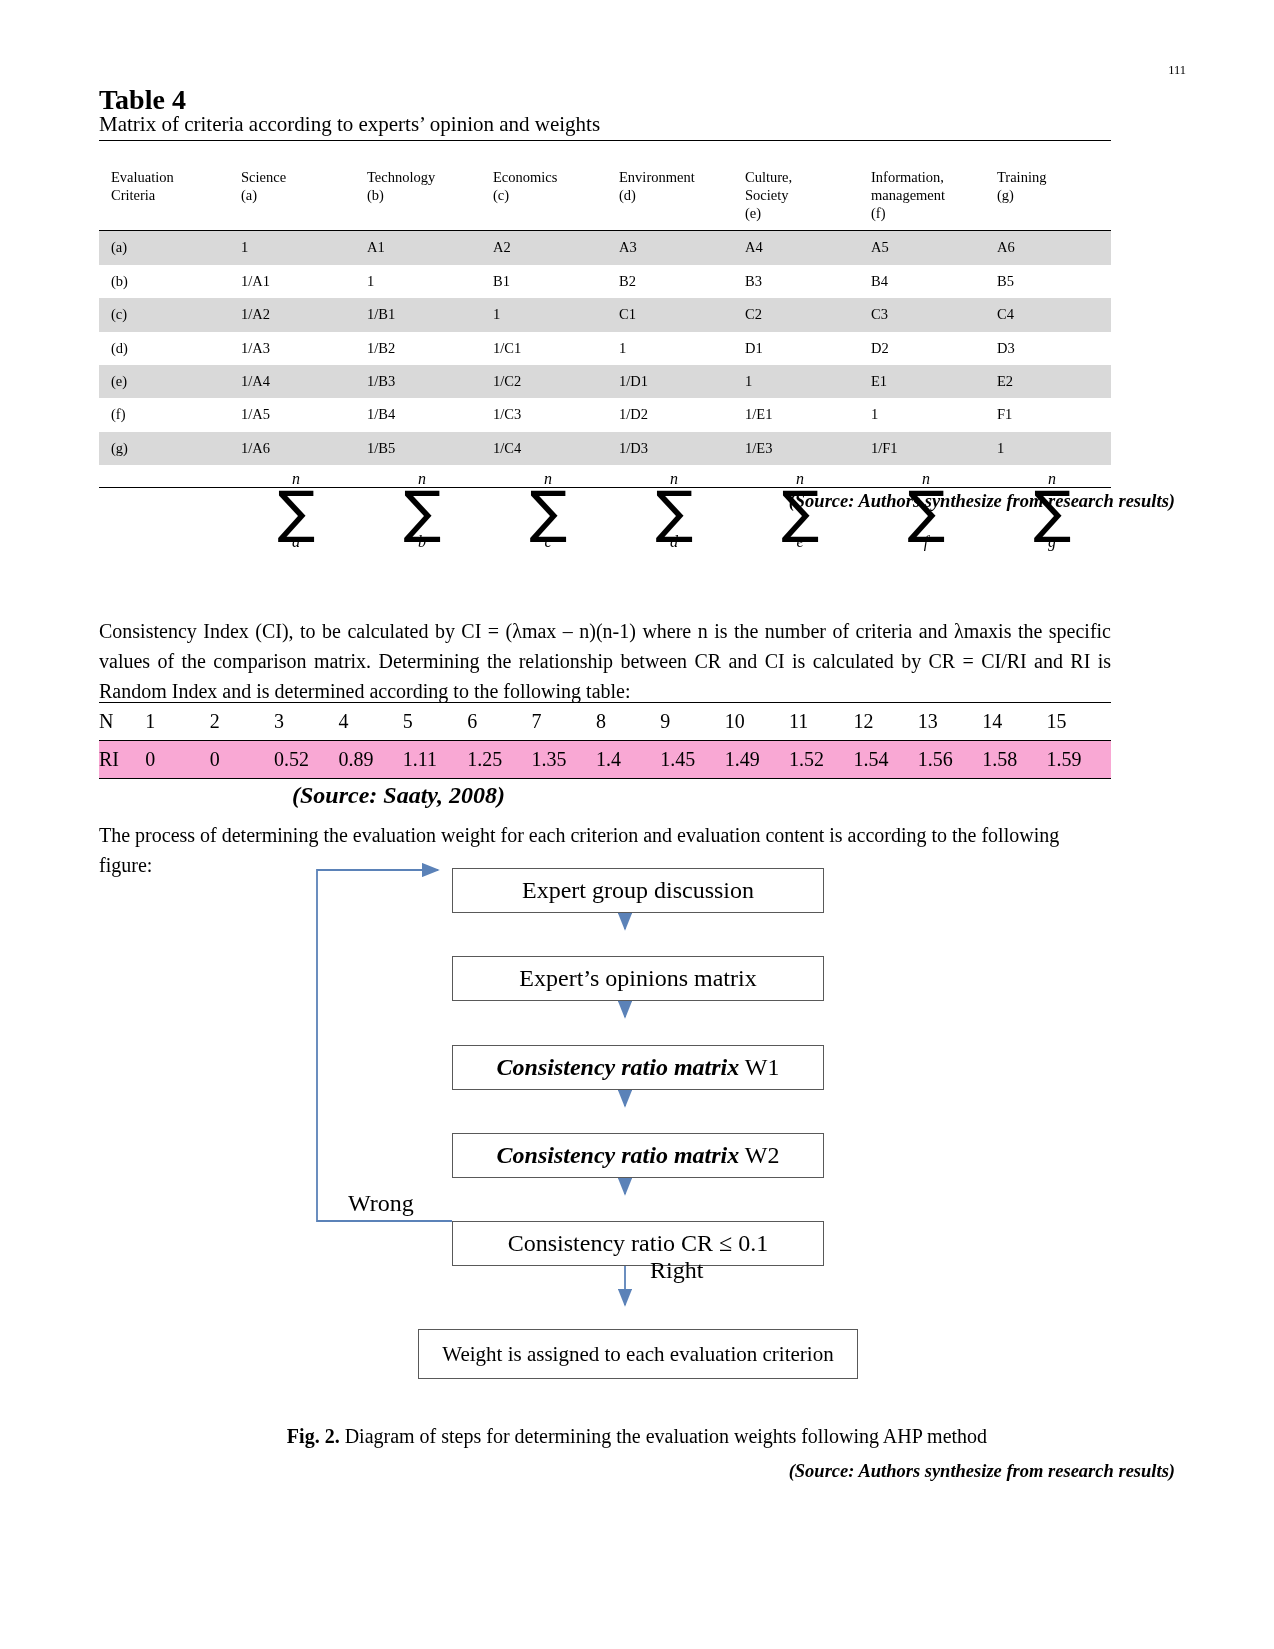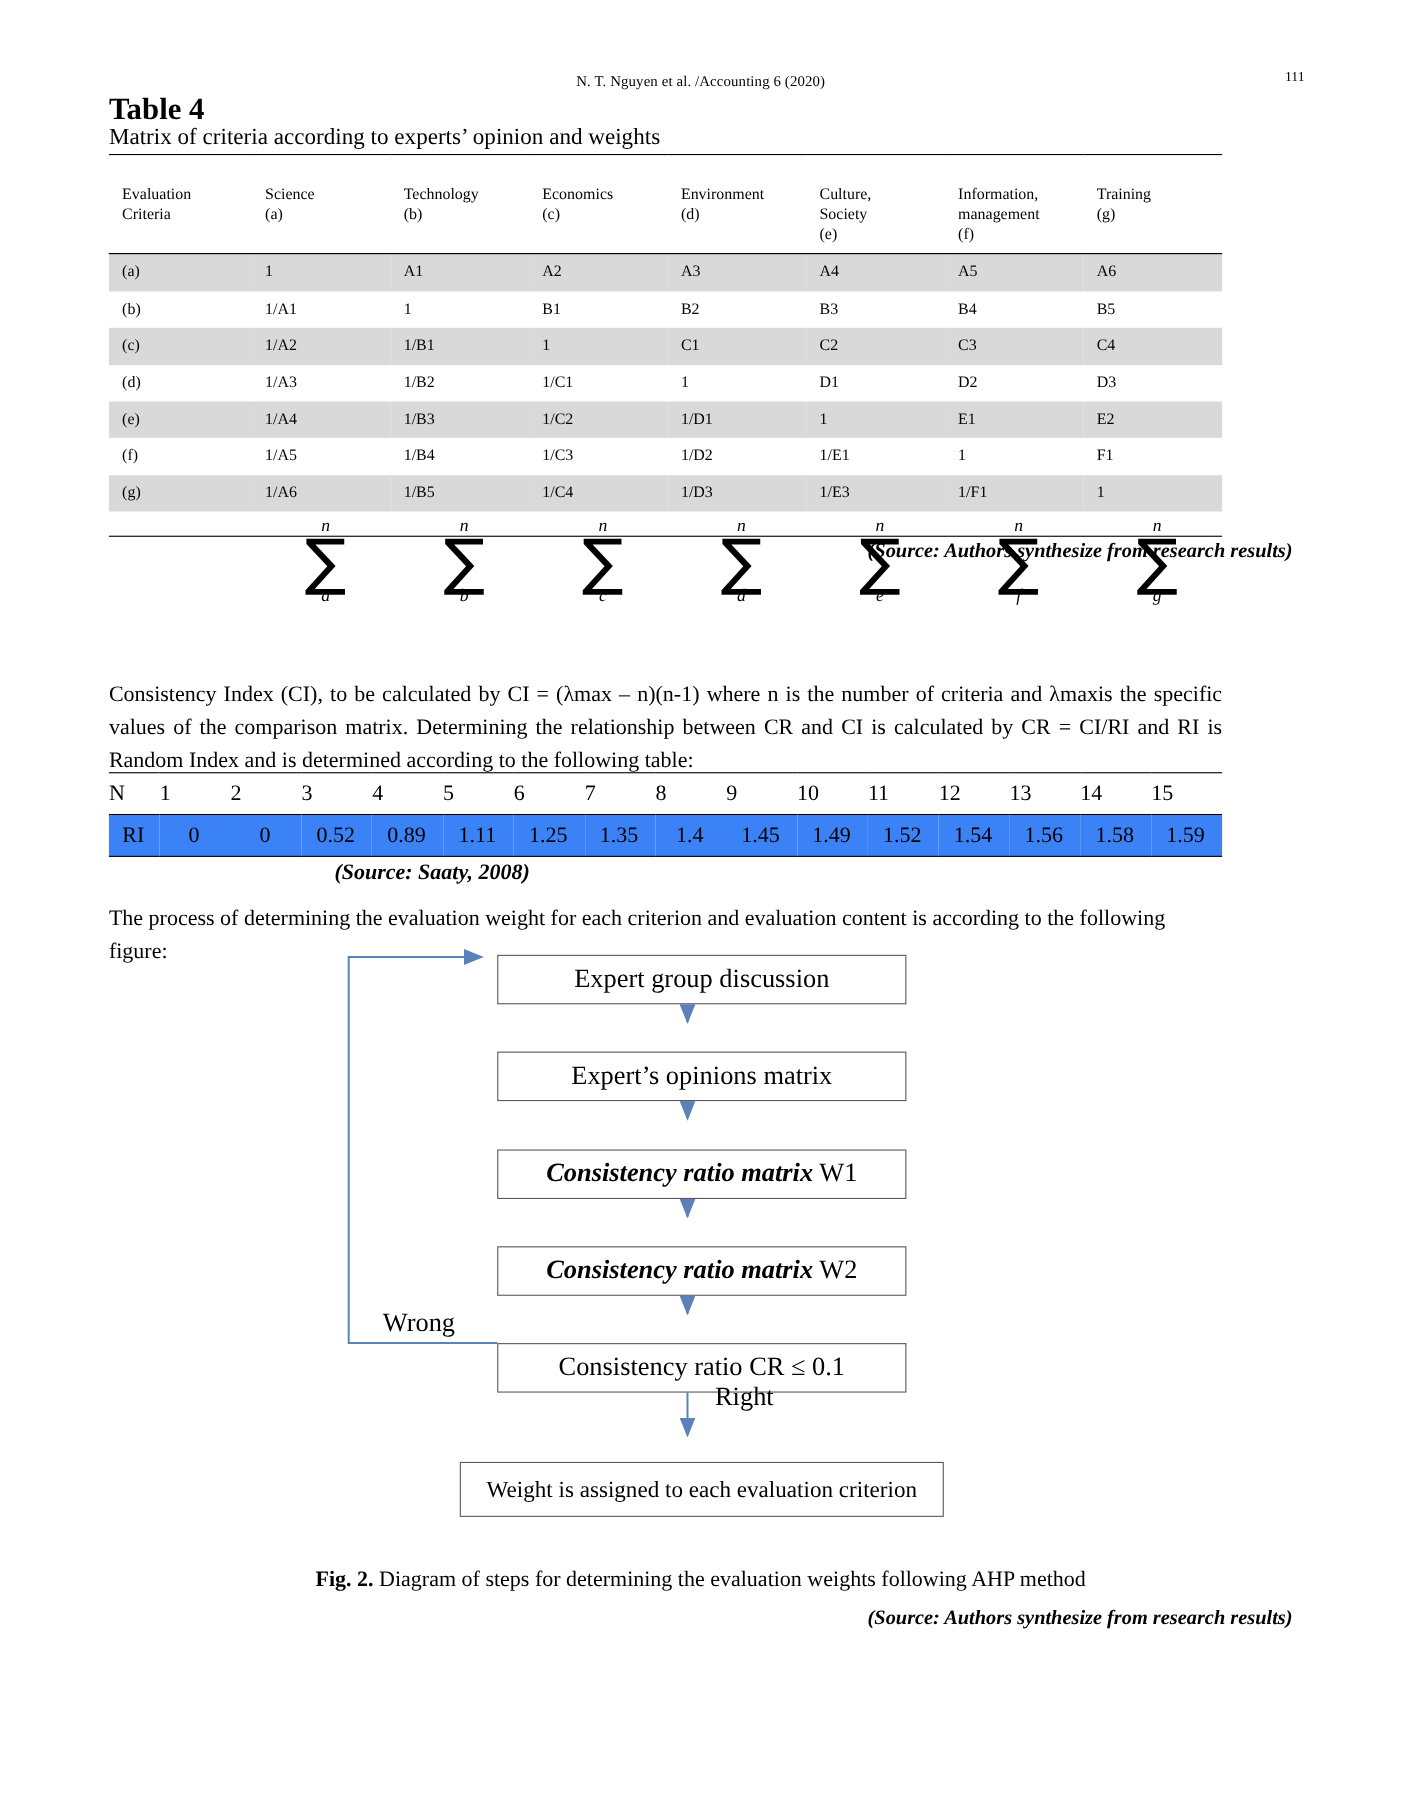--- a/index.html
+++ b/index.html
@@ -145,31 +145,30 @@
   .ritable td, .ritable th {
     font-weight: normal;
     text-align: left;
     padding: 7px 2px 7px 0;
   }
   .ritable tr.head-row td {
     border-top: 1.6px solid #000;
     border-bottom: 1.4px solid #000;
   }
   .ritable tr.ri-row td {
-    background: #3b82f6;
+    background: #f9a8d4;
     border-bottom: 1.4px solid #000;
-    text-align: center;
   }
   .ritable col.lbl { width: 46px; }
   .ritable col.num { width: 64px; }
 
   .saaty {
     position: absolute;
-    left: 304px; top: 782px;
-    font-size: 20px;
+    left: 292px; top: 782px;
+    font-size: 24px;
     font-style: italic;
     font-weight: 600;
   }
 
   
   .flow {
     position: absolute;
     left: 0; top: 845px;
     width: 1274px;
     height: 520px;
@@ -206,21 +205,20 @@
     text-align: center;
     font-size: 20px;
   }
   .figcap b { font-weight: bold; }
 </style>
 </head>
 <body>
 
 <div class="page">
 
-  <div class="runhead">N. T. Nguyen et al. /Accounting 6 (2020)</div>
   <div class="pagenum">111</div>
 
   <div class="tbl-label">Table 4</div>
   <div class="tbl-caption">Matrix of criteria according to experts’ opinion and weights</div>
 
   <table class="matrix">
     <colgroup>
       <col class="c0">
         <col class="cx">
         <col class="cx">

